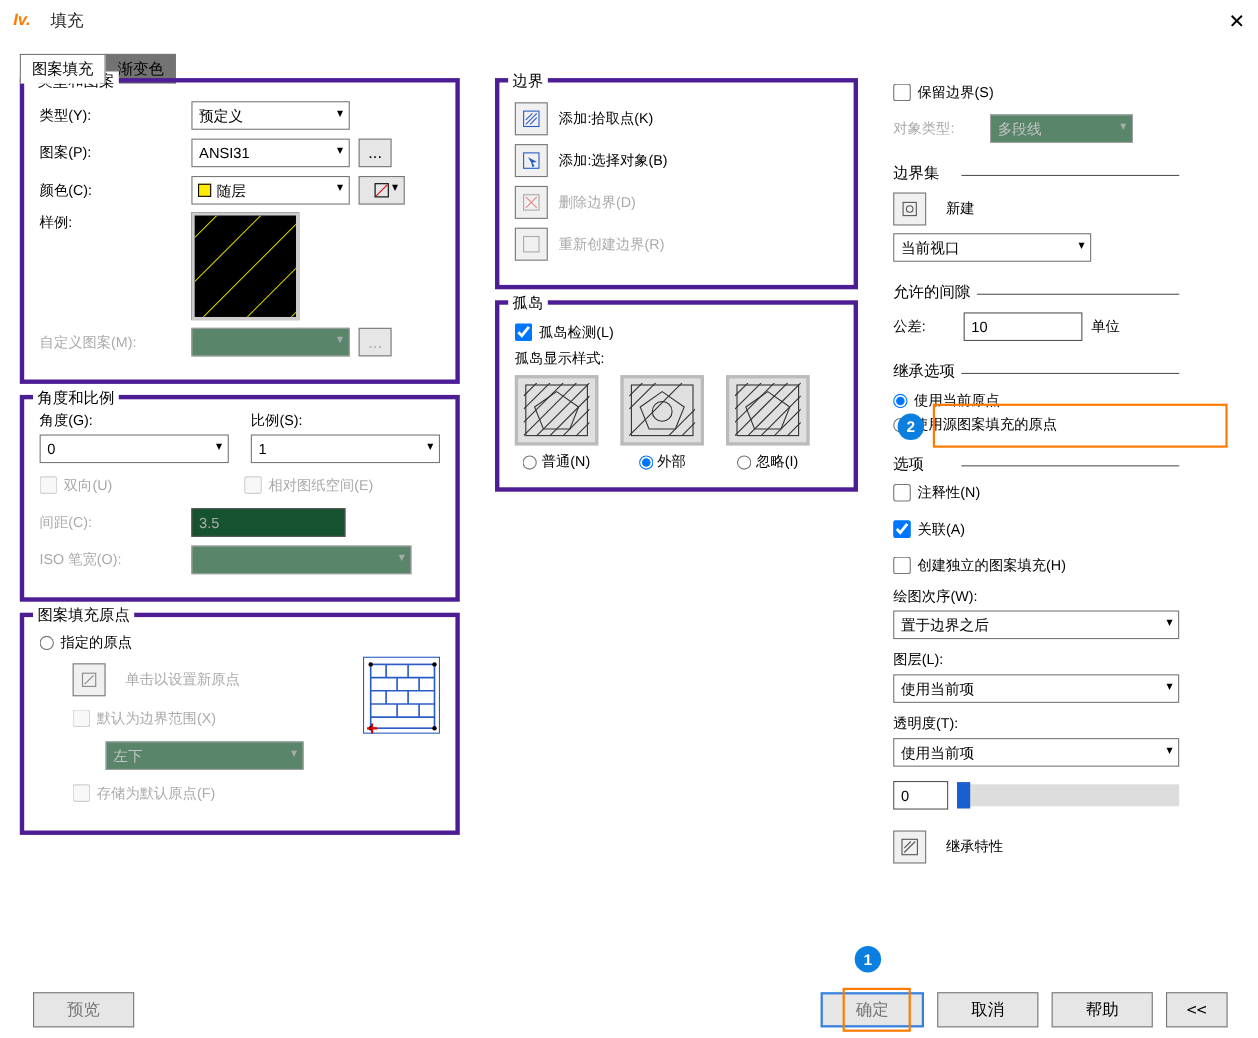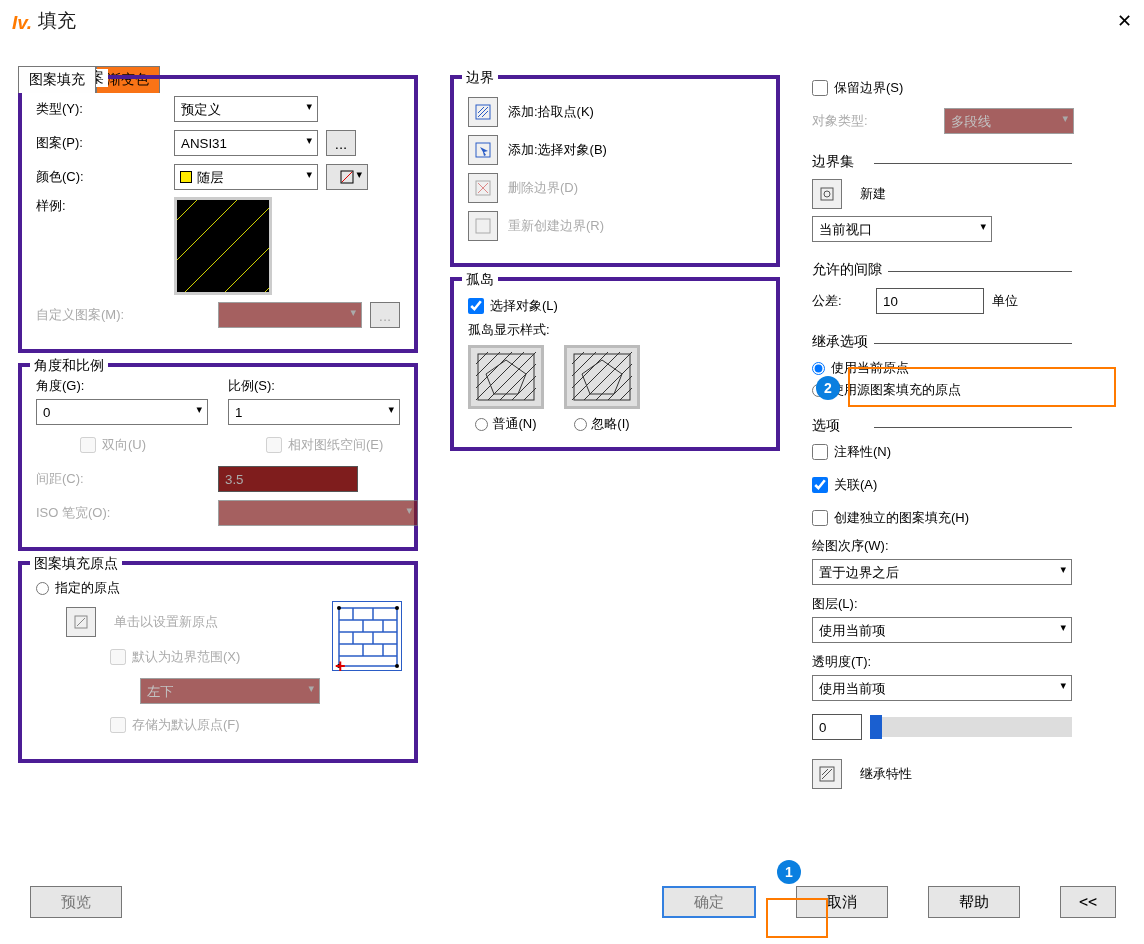--- a/index.html
+++ b/index.html
@@ -1,51 +1,51 @@
 <!DOCTYPE html>
 <html><head>
 <meta charset="utf-8">
 <style>
   * { box-sizing: border-box; margin: 0; padding: 0; }
   body { font-family: "Microsoft YaHei", Arial, sans-serif; font-size: 13px; background: #fff; width: 1144px; height: 944px; position: relative; }
   .titlebar { display: flex; align-items: center; justify-content: space-between; padding: 8px 12px; }
-  .titlebar .title { color: #222; font-size: 19px; display: flex; align-items: flex-end; gap: 6px; }
+  .titlebar .title { color: #222; font-size: 15px; display: flex; align-items: flex-start; gap: 18px; }
   .titlebar .logo { color: #ff7a00; font-style: italic; font-weight: bold; }
   .titlebar .close { font-size: 18px; cursor: pointer; }
   .tabs { display: flex; margin-left: 18px; margin-top: 6px; }
-  .tab { border: 1px solid #777; border-bottom: none; padding: 4px 10px; background: #fdfdfd; position: relative; top: 18px; font-size: 14px; font-family: Liberation Serif, serif; }
+  .tab { border: 1px solid #777; border-bottom: none; padding: 4px 10px; background: #fdfdfd; position: relative; top: 5px; font-size: 14px; font-family: Liberation Serif, serif; }
   .tab.active { background: #fefefe; z-index: 2; }
-  .tab.inactive { background: #f97316; }
+  .tab.inactive { background: #737373; }
   .main { display: flex; gap: 32px; padding: 0 18px; align-items: flex-start; }
   .col1 { width: 400px; }
   .col2 { width: 330px; }
   .col3 { width: 260px; }
   .group { border: 4px solid #4c1d95; padding: 10px 14px 14px; margin-bottom: 10px; position: relative; }
   .group .legend { position: absolute; top: -10px; left: 8px; background: #fff; padding: 0 4px; font-size: 14px; }
   .row { display: flex; align-items: center; margin: 6px 0; gap: 8px; min-height: 28px; }
   .label { flex: 0 0 130px; }
   select, .dropdown { border: 1px solid #777; background: #fff; height: 26px; padding: 0 22px 0 6px; appearance: none; position: relative; }
   .dropdown-wrap { position: relative; display: inline-block; }
   .dropdown-wrap::after { content: "▾"; position: absolute; right: 6px; top: 4px; font-size: 11px; pointer-events: none; }
   .btn-square { width: 30px; height: 26px; border: 1px solid #777; background: #e6e6e6; display: inline-flex; align-items: center; justify-content: center; font-size: 15px; }
   input[type="text"] { border: 1px solid #555; height: 26px; padding: 0 6px; }
   .disabled { color: #aaa; }
-  .disabled input, .disabled select, .disabled .dropdown { color: #aaa; background: #7f1d1d; margin-left: 44px; }
+  .disabled input, .disabled select, .disabled .dropdown { color: #aaa; background: #14532d; }
   .swatch { display: inline-block; width: 12px; height: 12px; background: #ffeb00; margin-right: 4px; vertical-align: middle; border: 1px solid #000; }
   .preview-box { width: 98px; height: 98px; background: #000; border: 3px solid #ccc; position: relative; overflow: hidden; }
   .ck { width: 16px; height: 16px; }
   .ckbox { display: flex; align-items: center; gap: 6px; }
   .radio { display: flex; align-items: center; gap: 6px; margin: 4px 0; }
   .icon-btn { width: 30px; height: 30px; border: 1px solid #777; background: #f0f0f0; display: inline-flex; align-items: center; justify-content: center; margin-right: 10px; }
   .bound-row { display: flex; align-items: center; margin: 8px 0; }
   .island-row { display: flex; gap: 20px; justify-content: flex-start; margin-top: 6px; }
   .island-cell { text-align: center; }
   .island-cell .pic { width: 76px; height: 64px; border: 3px solid #bbb; background: #e0e0e0; display: flex; align-items: center; justify-content: center; margin-bottom: 6px; }
   .island-cell .rad { display: flex; align-items: center; justify-content: center; gap: 4px; }
-  .footer-btns { position: absolute; bottom: 26px; left: 30px; right: 28px; display: flex; gap: 40px; align-items: center; }
+  .footer-btns { position: absolute; bottom: 10px; left: 30px; right: 28px; display: flex; gap: 12px; align-items: center; }
   .btn { border: 1px solid #777; background: #e6e6e6; height: 32px; padding: 0 30px; display: inline-flex; align-items: center; justify-content: center; font-size: 15px; }
   .btn.primary { border: 2px solid #3380e0; }
   .btn.disabled { color: #777; }
   .callout { width: 24px; height: 24px; border-radius: 50%; background: #0a7fe0; color: #fff; display: inline-flex; align-items: center; justify-content: center; font-weight: bold; font-size: 14px; position: absolute; }
   .highlight-box { border: 2px solid #ff7a00; position: absolute; }
   .thin-hr-group { margin-bottom: 18px; }
   .thin-legend { font-size: 14px; margin-bottom: 8px; display: block; position: relative; }
   .thin-legend::after { content: ""; position: absolute; left: 62px; right: 0; top: 10px; border-top: 1px solid #555; }
   .thin-legend.w80::after { left: 76px; }
   .brick-preview { width: 70px; height: 70px; border: 1px solid #2a5cc6; position: relative; }
@@ -248,21 +248,21 @@
             </svg>
           </span>
           <span>重新创建边界(R)</span>
         </div>
     </div>
 
     <div class="group">
       <span class="legend">孤岛</span>
       <label class="ckbox" style="margin:6px 0">
           <input type="checkbox" class="ck" checked="" style="">
-          <span>选择对象(L)</span>
+          <span>孤岛检测(L)</span>
         </label>
       <div style="margin:6px 0">孤岛显示样式:</div>
       <div class="island-row">
         <div class="island-cell">
           <div class="pic">
               <svg width="60" height="50">
                 <g stroke="#333" fill="none">
                   <rect x="2" y="2" width="56" height="46"></rect>
                   <polygon points="30,8 50,22 42,42 18,42 10,22"></polygon>
                   <g stroke-width="1">
@@ -281,20 +281,42 @@
           <label class="rad">
               <input type="radio" name="isl" style="">
               <span>普通(N)</span>
             </label>
         </div>
         <div class="island-cell">
           <div class="pic">
               <svg width="60" height="50">
                 <g stroke="#333" fill="none">
                   <rect x="2" y="2" width="56" height="46"></rect>
+                  <polygon points="30,8 50,22 42,42 18,42 10,22" fill="#e0e0e0"></polygon>
+                  <g stroke-width="1">
+                    <line x1="0" y1="12" x2="12" y2="0"></line>
+                    <line x1="0" y1="24" x2="24" y2="0"></line>
+                    <line x1="0" y1="48" x2="48" y2="0"></line>
+                    <line x1="36" y1="48" x2="60" y2="24"></line>
+                    <line x1="48" y1="48" x2="60" y2="36"></line>
+                  </g>
+                  <circle cx="30" cy="26" r="9"></circle>
+                </g>
+              </svg>
+            </div>
+          <label class="rad">
+              <input type="radio" name="isl" checked="" style="">
+              <span>外部</span>
+            </label>
+        </div>
+        <div class="island-cell">
+          <div class="pic">
+              <svg width="60" height="50">
+                <g stroke="#333" fill="none">
+                  <rect x="2" y="2" width="56" height="46"></rect>
                   <polygon points="30,8 50,22 42,42 18,42 10,22"></polygon>
                   <g stroke-width="1">
                     <line x1="0" y1="12" x2="12" y2="0"></line>
                     <line x1="0" y1="24" x2="24" y2="0"></line>
                     <line x1="0" y1="36" x2="36" y2="0"></line>
                     <line x1="0" y1="48" x2="48" y2="0"></line>
                     <line x1="12" y1="48" x2="60" y2="0"></line>
                     <line x1="24" y1="48" x2="60" y2="12"></line>
                     <line x1="36" y1="48" x2="60" y2="24"></line>
                     <line x1="48" y1="48" x2="60" y2="36"></line>

